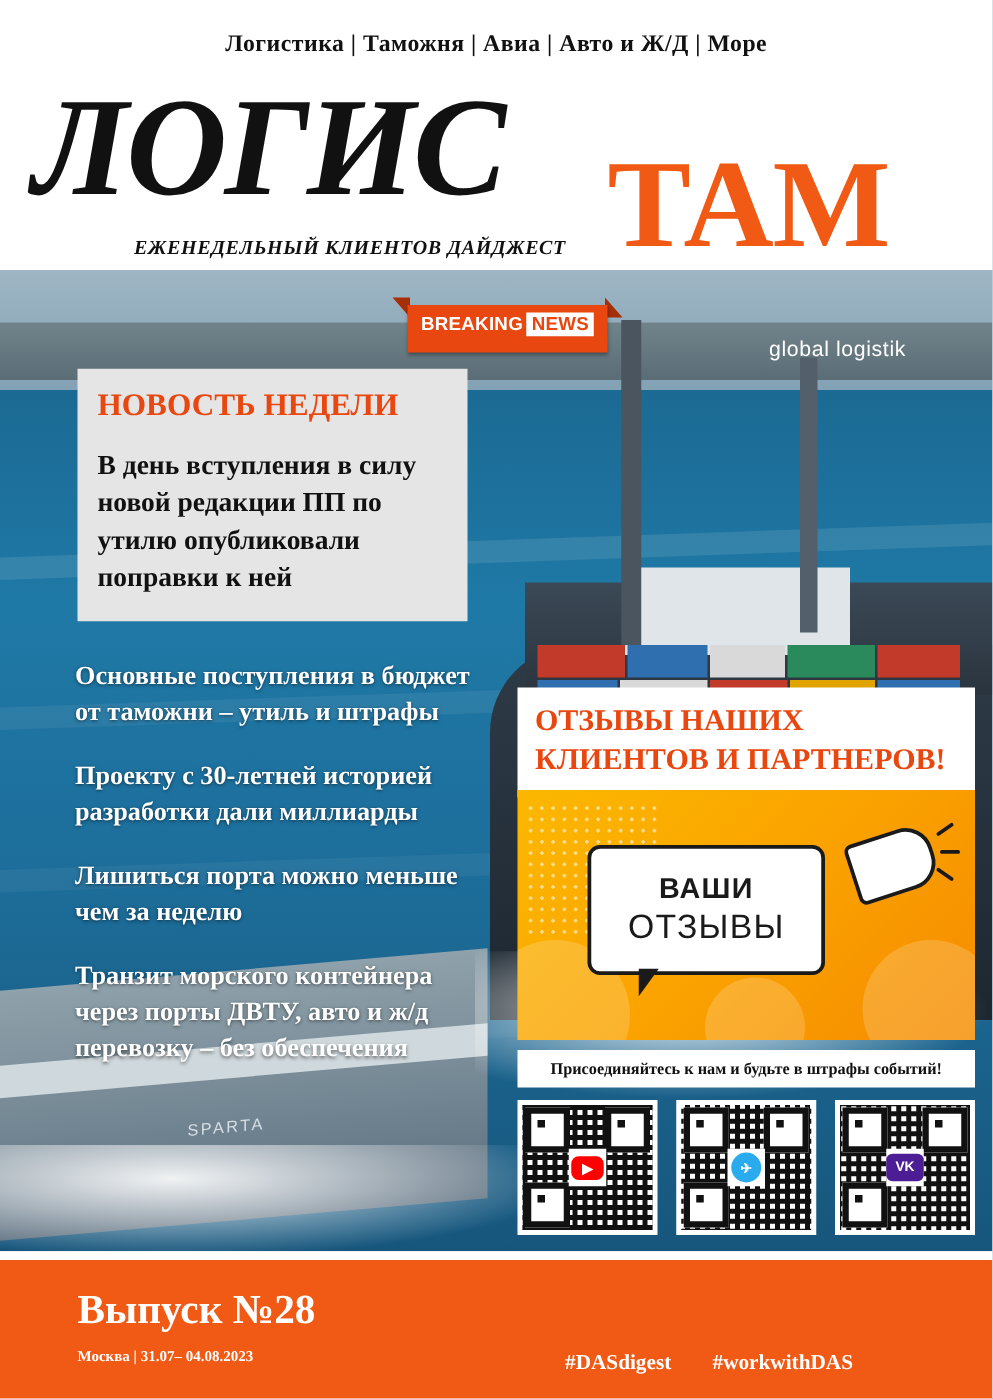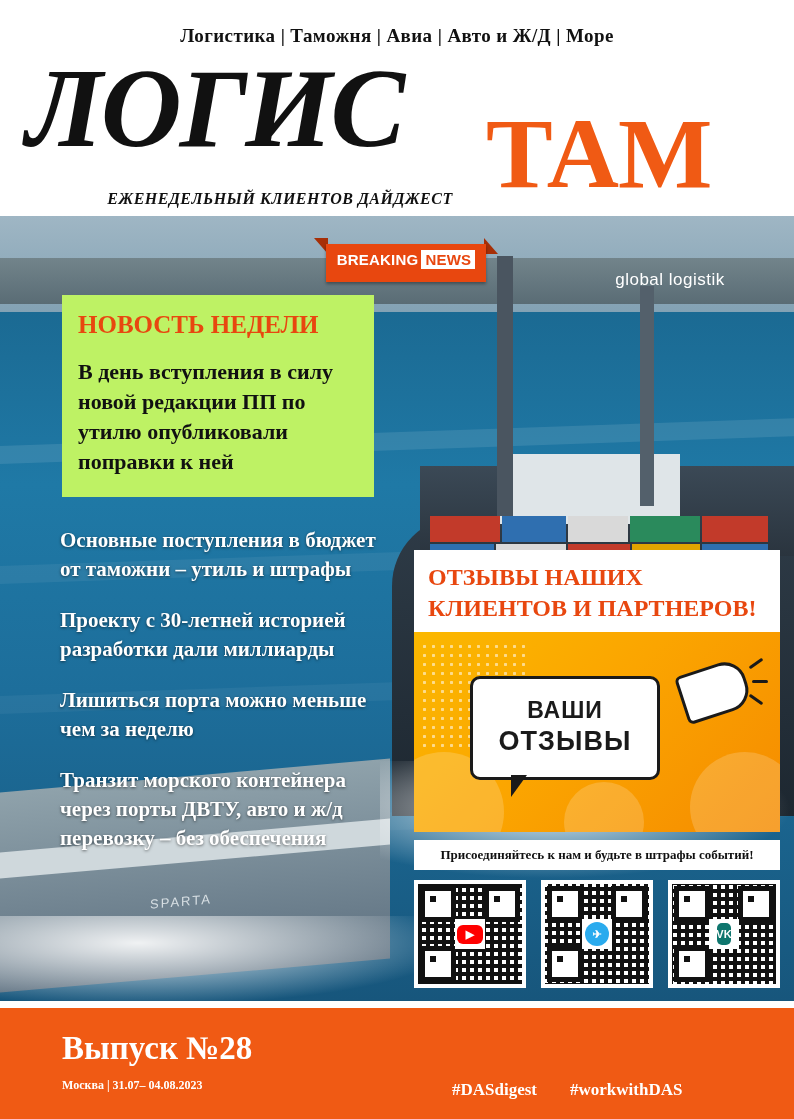--- a/index.html
+++ b/index.html
@@ -36,21 +36,21 @@
     width: 794px;
     text-align: center;
     font-family: "Liberation Serif", serif;
     font-size: 19px;
     font-weight: bold;
     color: #111111;
     letter-spacing: 0.4px;
   }
   .logo-wrap {
     position: absolute;
-    top: 50px;
+    top: 60px;
     left: 0;
     width: 794px;
     height: 130px;
   }
   .logo-logis {
     position: absolute;
     left: 26px;
     top: 48px;
     font-family: "Liberation Serif", serif;
     font-weight: bold;
@@ -283,21 +283,21 @@
     letter-spacing: .5px;
     margin-top: 2px;
   }
 
   
   .top-story {
     position: absolute;
     left: 62px;
     top: 79px;
     width: 312px;
-    background: #bef264;
+    background: #e5e5e5;
     padding: 14px 16px 20px 16px;
     box-sizing: border-box;
   }
   .top-story-kicker {
     font-family: "Liberation Serif", serif;
     font-weight: bold;
     font-size: 25px;
     color: #e8470f;
     margin: 2px 0 18px 0;
   }
@@ -388,21 +388,21 @@
   .speech-l1 {
     font-family: "Liberation Sans", sans-serif;
     font-weight: bold;
     font-size: 23px;
     color: #1a1a1a;
     margin-top: 18px;
     letter-spacing: 1px;
   }
   .speech-l2 {
     font-family: "Liberation Sans", sans-serif;
-    font-weight: bold;
+    font-weight: normal;
     font-size: 27px;
     color: #1a1a1a;
     letter-spacing: 1px;
     margin-top: 2px;
   }
   .megaphone {
     position: absolute;
     right: 22px;
     top: 26px;
     width: 84px;
@@ -492,21 +492,21 @@
     display: flex;
     align-items: center;
     justify-content: center;
     color: #ffffff;
     font-family: "Liberation Sans", sans-serif;
     font-weight: bold;
     font-size: 11px;
   }
   .yt { background: #ff0000; border-radius: 6px; width: 26px; height: 19px;}
   .tg { background: #2aabee; }
-  .vk { background: #0f766e; border-radius: 5px; width: 14px; height: 22px;}
+  .vk { background: #4c1d95; border-radius: 5px; width: 30px; height: 22px;}
 
   
   .footer {
     position: absolute;
     left: 0;
     top: 1008px;
     width: 794px;
     height: 111px;
     background: #f05a14;
   }

